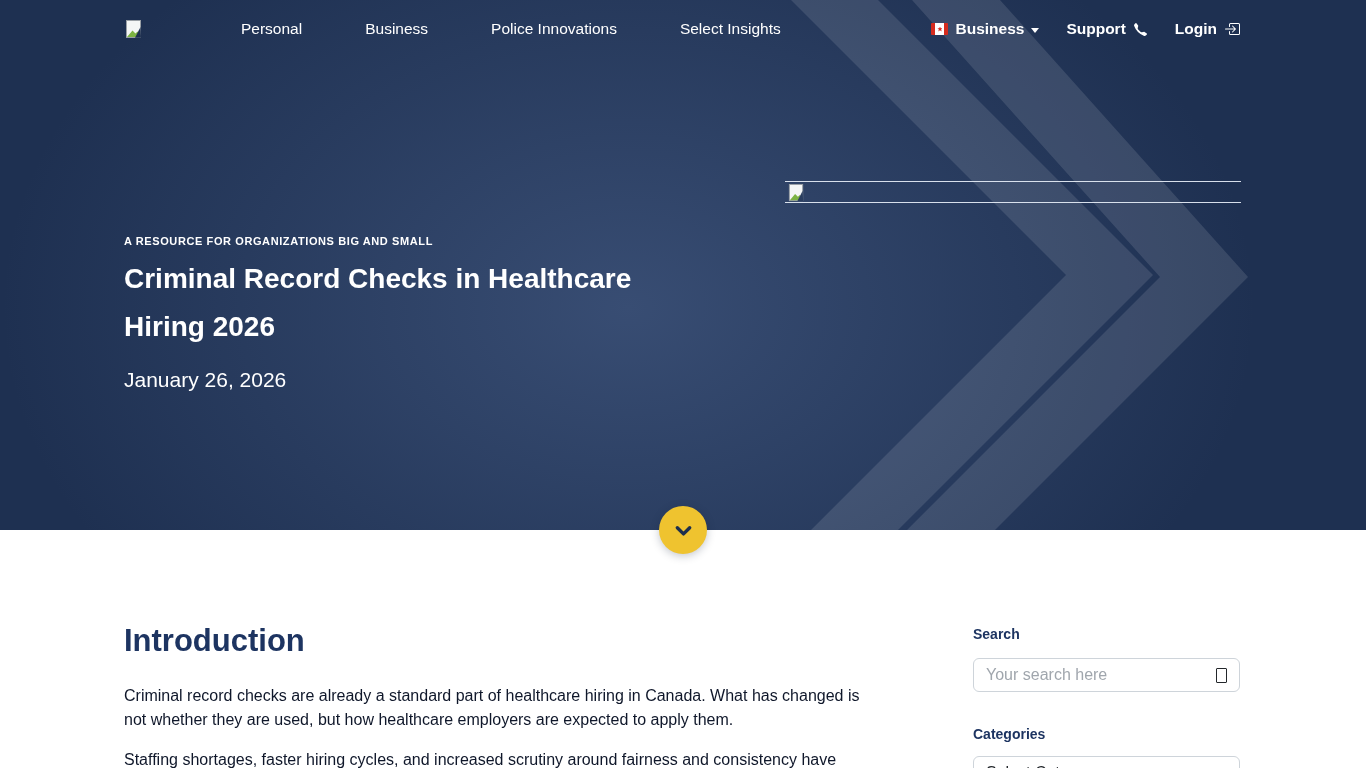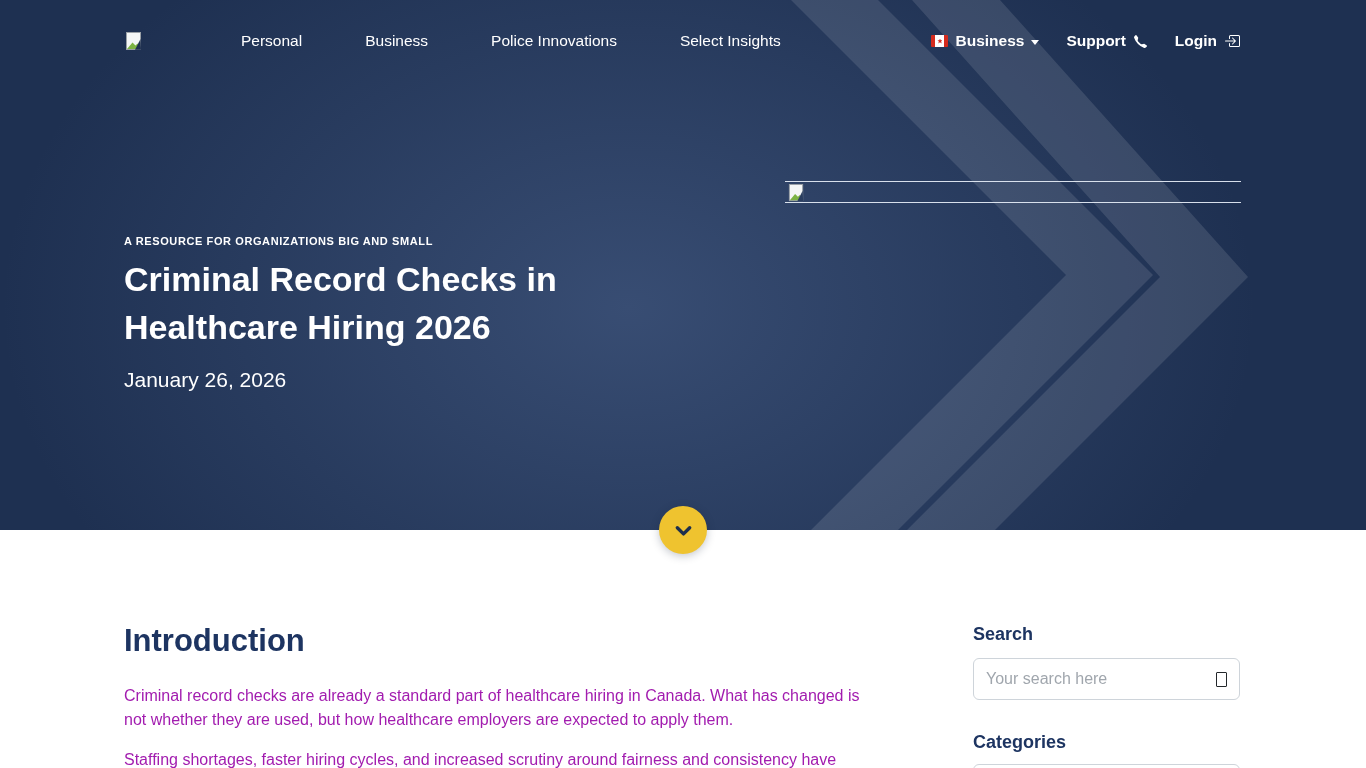--- a/index.html
+++ b/index.html
@@ -17,38 +17,38 @@
     background-color:#1e3051;
     background-image: radial-gradient(980px 700px at 46% 58%, rgba(92,117,162,0.42), rgba(92,117,162,0) 64%);
     overflow:hidden;
   }
   .chevron { position:absolute; top:0; left:0; width:1366px; height:530px; background:rgba(255,255,255,0.115); }
   .chevron.a { clip-path:polygon(791px 0, 878px 0, 1153px 275px, 898px 530px, 811px 530px, 1066px 275px); }
   .chevron.b { clip-path:polygon(912px 0, 1000px 0, 1248px 277px, 995px 530px, 907px 530px, 1160px 277px); }
 
   
   .nav {
-    position:absolute; top:12px; left:0; width:1366px; height:58px;
+    position:absolute; top:0; left:0; width:1366px; height:58px;
     display:flex; align-items:center;
     padding:0 126px 0 124px; z-index:5;
   }
   .nav-links { display:flex; align-items:center; list-style:none; margin-left:97px; gap:63px; }
   .nav-links a { color:#ffffff; text-decoration:none; font-size:15.5px; cursor:pointer; }
   .nav-utils { margin-left:auto; display:flex; align-items:center; gap:27px; }
   .util { display:flex; align-items:center; gap:7px; color:#ffffff; font-size:15.5px; font-weight:700; cursor:pointer; }
   .flag { width:17px; height:12px; border-radius:1px; display:inline-flex; align-items:center; justify-content:center;
     background:linear-gradient(90deg,#d52b1e 0 26%,#ffffff 26% 74%,#d52b1e 74%); }
   .flag i { width:5px; height:5px; background:#d52b1e; display:block;
     clip-path:polygon(50% 0,65% 35%,100% 35%,72% 58%,85% 100%,50% 75%,15% 100%,28% 58%,0 35%,35% 35%); }
   .caret-down { width:0; height:0; border-left:4.5px solid transparent; border-right:4.5px solid transparent; border-top:5px solid #ffffff; margin-top:2px; }
 
   
   .hero-copy { position:absolute; left:124px; top:234px; width:620px; z-index:4; color:#ffffff; }
   .eyebrow { font-size:11px; font-weight:700; letter-spacing:0.6px; line-height:14px; }
-  .hero-title { font-size:34px; font-weight:700; line-height:48px; margin-top:7px; width:580px; }
+  .hero-title { font-size:28px; font-weight:700; line-height:48px; margin-top:7px; width:580px; }
   .hero-date { font-size:21px; margin-top:17px; font-weight:400; }
 
   
   .hero-img {
     position:absolute; left:785px; top:181px; width:456px; height:22px; z-index:4;
     border-top:1px solid rgba(226,233,243,0.95);
     border-bottom:1px solid rgba(226,233,243,0.95);
   }
   .hero-img svg { position:absolute; left:2px; top:1px; }
 
@@ -56,27 +56,27 @@
   .scroll-btn {
     position:absolute; left:659px; top:506px; width:48px; height:48px; border-radius:50%;
     background:#efc32f; border:none; z-index:6; cursor:pointer;
     display:flex; align-items:center; justify-content:center;
     box-shadow:0 2px 8px rgba(20,32,56,0.25);
   }
 
   
   .main-col { position:absolute; left:124px; top:622px; width:741px; }
   .section-heading { color:#1d3461; font-size:31px; font-weight:700; line-height:38px; }
-  .main-col p { font-size:16px; line-height:24px; color:#a21caf; margin-top:24px; }
+  .main-col p { font-size:16px; line-height:24px; color:#0f172a; margin-top:24px; }
   .main-col p + p { margin-top:16px; }
 
   .sidebar { position:absolute; left:973px; top:624px; width:267px; }
-  .side-heading { color:#1d3461; font-size:18px; font-weight:700; line-height:20px; }
+  .side-heading { color:#1d3461; font-size:14px; font-weight:700; line-height:20px; }
   .search-box {
-    margin-top:14px; height:42px; border:1px solid #ced4da; border-radius:6px; background:#fff;
+    margin-top:14px; height:34px; border:1px solid #ced4da; border-radius:6px; background:#fff;
     display:flex; align-items:center; padding:0 12px;
   }
   .search-box input { flex:1; border:none; outline:none; font-size:16px; color:#212529; font-family:"Liberation Sans",sans-serif; background:transparent; }
   .search-box input::placeholder { color:#a0a6ad; }
   .tofu { width:11px; height:15px; border:1.6px solid #23272b; border-radius:1px; flex:0 0 auto; }
   .cat-heading { margin-top:32px; }
   .select-box {
     margin-top:12px; height:34px; border:1px solid #ced4da; border-radius:6px; background:#fff;
     display:flex; align-items:center; padding:7px 12px; font-size:16px; color:#212529; cursor:pointer;
   }

